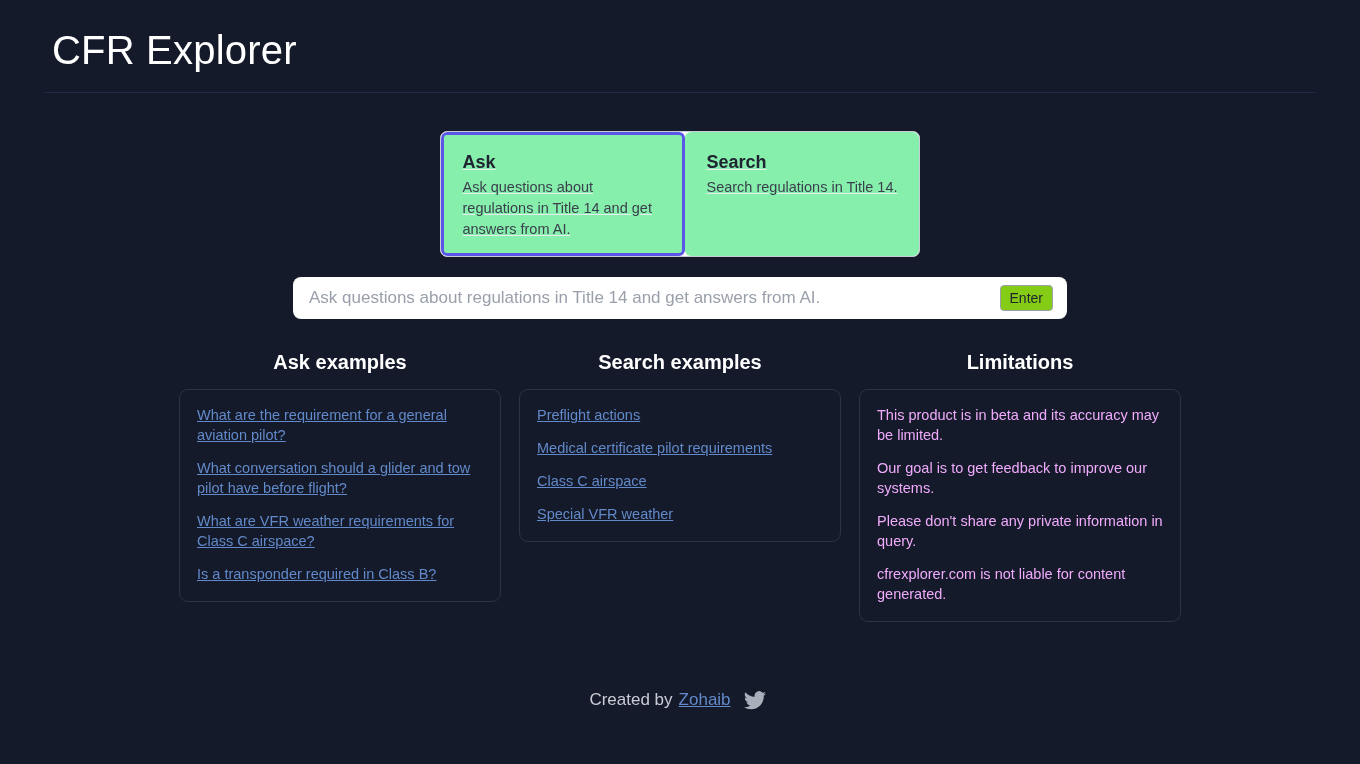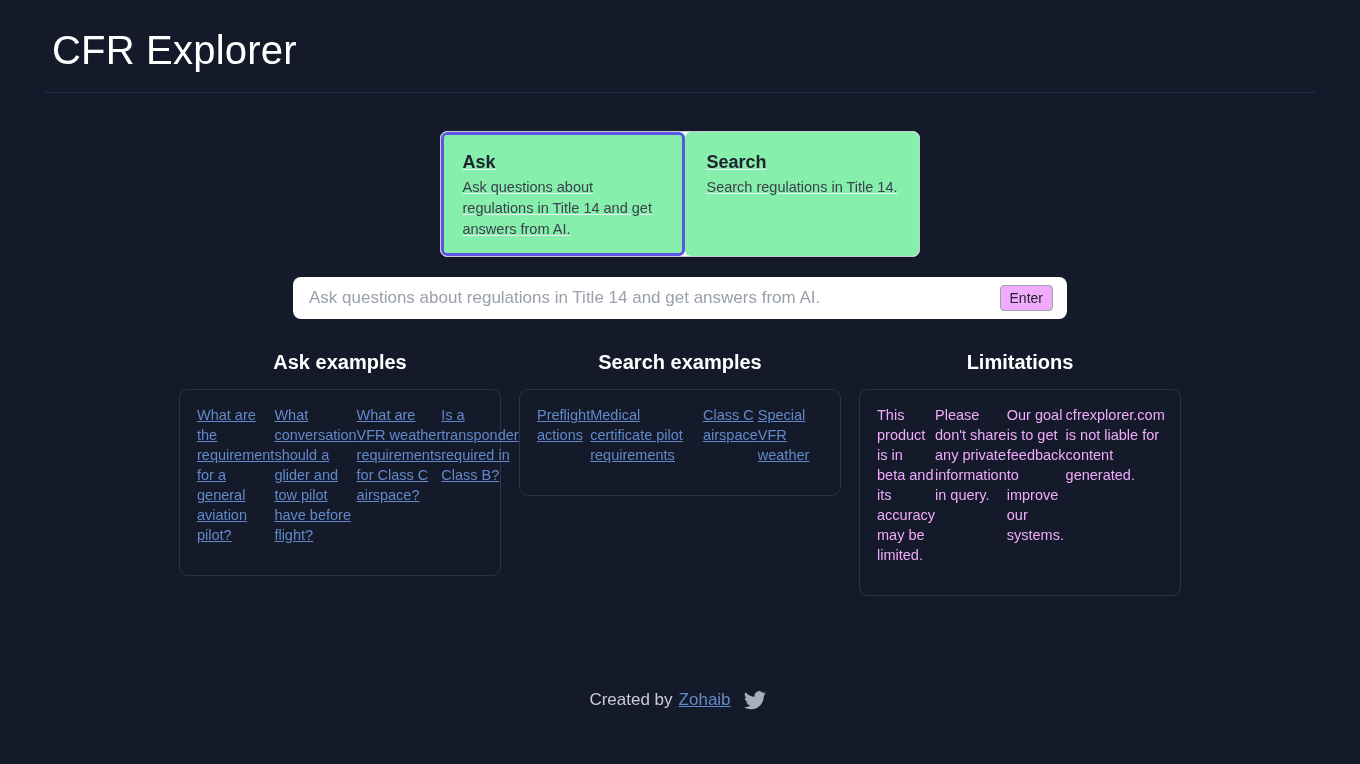--- a/index.html
+++ b/index.html
@@ -99,21 +99,21 @@
     font-size: 17px;
     color: #303540;
     background: transparent;
     padding: 0;
   }
   .query-input::placeholder { color: #9aa0ab; }
   .enter-btn {
     font-family: "Liberation Sans", sans-serif;
     font-size: 14px;
     color: #21252e;
-    background: #f0abfc;
+    background: #84cc16;
     border: 1px solid #9b9fa8;
     border-radius: 4px;
     padding: 3px 9px;
     cursor: pointer;
     line-height: 1.3;
   }
 
   
   .columns {
     display: flex;
@@ -129,21 +129,21 @@
     font-weight: bold;
     color: #ffffff;
     margin: 0 0 14px 0;
     line-height: 1.3;
   }
   .panel {
     border: 1px solid #2c3345;
     border-radius: 9px;
     padding: 15px 17px 17px 17px;
   }
-  .panel-list { display: flex; flex-direction: row; }
+  .panel-list { display: flex; flex-direction: column; }
   .example-link {
     color: #6289c9;
     text-decoration: underline;
     font-size: 14.5px;
     line-height: 1.38;
     margin-bottom: 13px;
     display: block;
     cursor: pointer;
   }
   .example-link:last-child { margin-bottom: 0; }
@@ -227,22 +227,22 @@
         <a class="example-link">Special VFR weather</a>
       </div>
     </div>
   </div>
 
   <div class="column">
     <div class="column-title">Limitations</div>
     <div class="panel">
       <div class="panel-list">
         <div class="limit-line">This product is in beta and its accuracy may be limited.</div>
+        <div class="limit-line">Our goal is to get feedback to improve our systems.</div>
         <div class="limit-line">Please don't share any private information in query.</div>
-        <div class="limit-line">Our goal is to get feedback to improve our systems.</div>
         <div class="limit-line">cfrexplorer.com is not liable for content generated.</div>
       </div>
     </div>
   </div>
 
 </div>
 
 <div class="footer">
   <span>Created by</span>
   <a class="footer-credit-link" style="margin-left:-7px">Zohaib</a>

